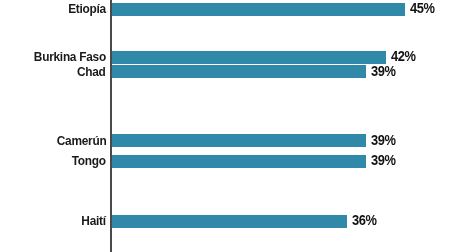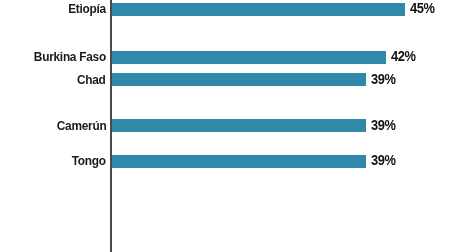--- a/index.html
+++ b/index.html
@@ -105,35 +105,42 @@
         </div>
         <span class="value-label" style="left: 410.4px;">45%</span>
       </div>
       <div class="bar-row" style="top: 29px;">
         <span class="cat-label">Burkina Faso</span>
         <div class="bar-track">
           <div class="bar" style="width: 273.84px; background: rgb(48, 137, 168);"></div>
         </div>
         <span class="value-label" style="left: 390.84px;">42%</span>
       </div>
-      <div class="bar-row" style="top: 32px;">
+      <div class="bar-row" style="top: 24px;">
         <span class="cat-label">Chad</span>
         <div class="bar-track">
           <div class="bar" style="width: 254.28px; background: rgb(48, 137, 168);"></div>
         </div>
         <span class="value-label" style="left: 371.28px;">39%</span>
       </div>
-      <div class="bar-row" style="top: 59px;">
+      <div class="bar-row" style="top: 74px;">
         <span class="cat-label">Camerún</span>
         <div class="bar-track">
           <div class="bar" style="width: 254.28px; background: rgb(48, 137, 168);"></div>
         </div>
         <span class="value-label" style="left: 371.28px;">39%</span>
       </div>
       <div class="bar-row" style="top: 75px;">
         <span class="cat-label">Tongo</span>
         <div class="bar-track">
           <div class="bar" style="width: 254.28px; background: rgb(48, 137, 168);"></div>
         </div>
         <span class="value-label" style="left: 371.28px;">39%</span>
       </div>
+      <div class="bar-row" style="top: 115.8px;">
+        <span class="cat-label">Haití</span>
+        <div class="bar-track">
+          <div class="bar" style="width: 234.72px; background: rgb(48, 137, 168);"></div>
+        </div>
+        <span class="value-label" style="left: 351.72px;">36%</span>
+      </div>
     </div>
 </div>
 
 </body></html>

